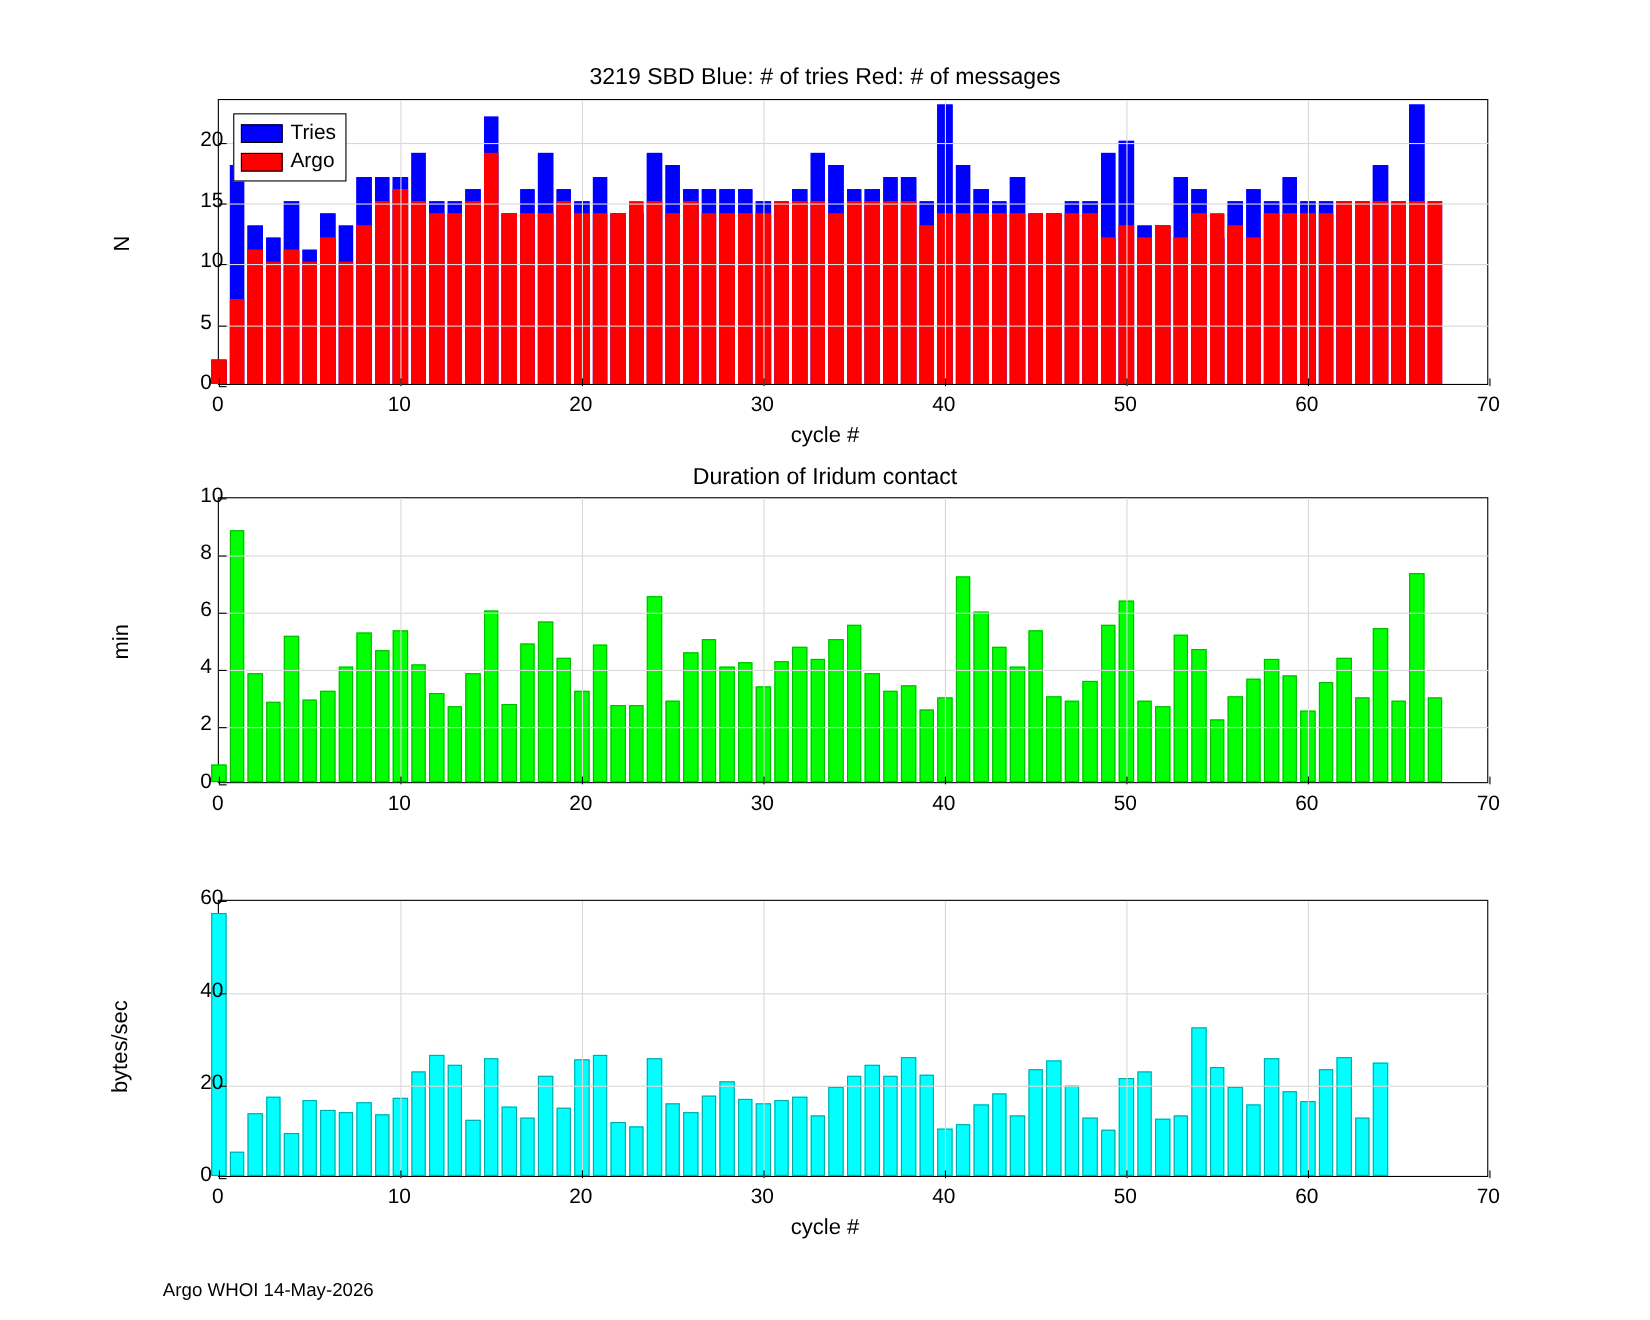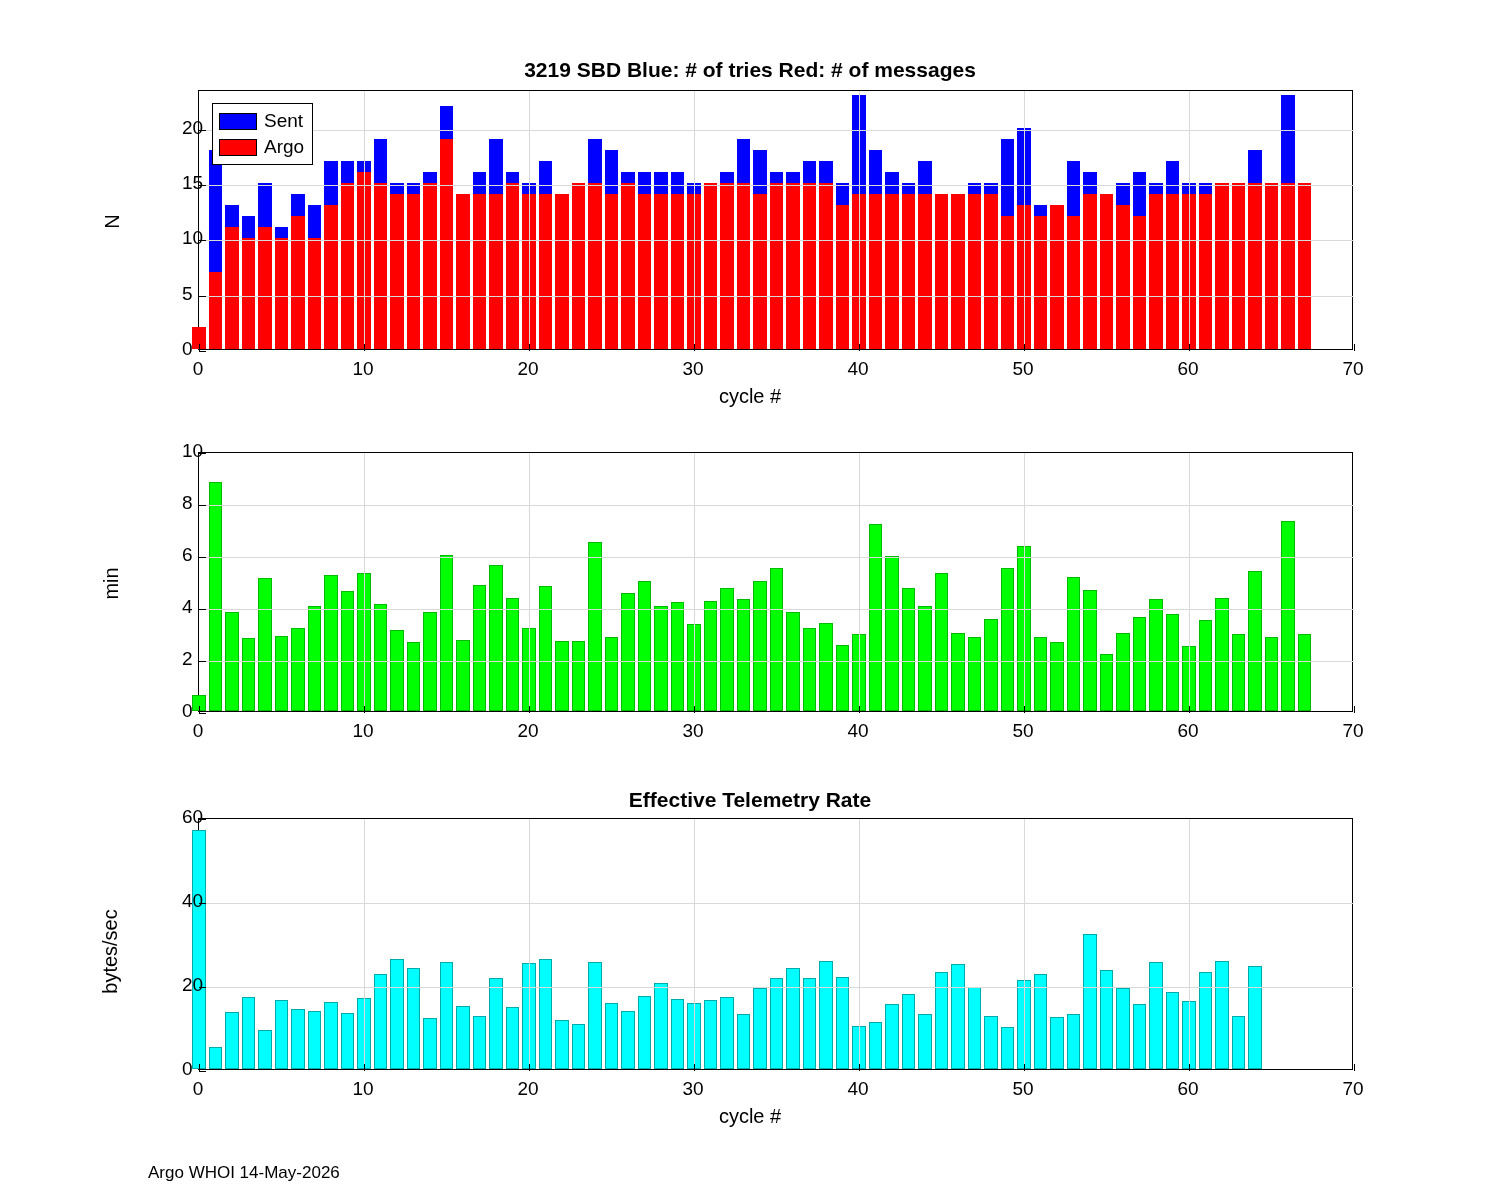--- a/index.html
+++ b/index.html
@@ -1,21 +1,21 @@
 <!DOCTYPE html>
 <html><head>
 <meta charset="utf-8">
 <style>
   html,body{margin:0;padding:0;background:#fff;}
   body{width:1500px;height:1200px;font-family:"Liberation Sans",sans-serif;color:#000;overflow:hidden;}
   .page{position:relative;width:1500px;height:1200px;}
 
   .panel{position:absolute;}
   .plotbox{position:absolute;border:1px solid #000;background:#fff;box-sizing:border-box;}
-  .title{position:absolute;width:100%;text-align:center;font-weight:bold;font-size:21px;}
+  .title{position:absolute;width:100%;text-align:center;font-weight:normal;font-size:21px;}
   .axis-label{position:absolute;font-size:20px;}
   .ylabel{transform-origin:center center;}
   .tick{position:absolute;font-size:19px;}
   .tickline{position:absolute;background:#000;}
   .gridline{position:absolute;background:#d9d9d9;height:1px;}
   .vgrid{position:absolute;background:#d9d9d9;width:1px;}
 
   .bars{position:absolute;left:0;top:0;right:0;bottom:0;}
   .bar{position:absolute;bottom:0;box-sizing:border-box;}
 
@@ -194,21 +194,21 @@
         <div class="tickline" style="left: 825px; top: 253px; width: 1px; height: 7px;"></div>
         <div class="vgrid" style="left: 990px; top: 0px; height: 260px;"></div>
         <div class="tickline" style="left: 990px; top: 253px; width: 1px; height: 7px;"></div>
         <div class="tickline" style="left: 1155px; top: 253px; width: 1px; height: 7px;"></div>
       </div>
     <div class="axis-label" style="left:0;top:385px;width:1500px;text-align:center;">cycle #</div>
     <div class="axis-label ylabel" style="left:105px;top:210px;transform:rotate(-90deg);">N</div>
     <div class="legend" style="left:212px;top:103px;">
       <div class="legend-row">
         <span class="legend-swatch" style="background:#0000ff;"></span>
-        <span class="legend-text">Sent</span>
+        <span class="legend-text">Tries</span>
       </div>
       <div class="legend-row">
         <span class="legend-swatch" style="background:#ff0000;"></span>
         <span class="legend-text">Argo</span>
       </div>
     </div>
   <div class="tick" style="left: 182px; top: 338px; width: 0px; white-space: nowrap; text-align: right; transform: translateX(-100%);">0</div>
       <div class="tick" style="left: 182px; top: 282.681px; width: 0px; white-space: nowrap; text-align: right; transform: translateX(-100%);">5</div>
       <div class="tick" style="left: 182px; top: 227.362px; width: 0px; white-space: nowrap; text-align: right; transform: translateX(-100%);">10</div>
       <div class="tick" style="left: 182px; top: 172.043px; width: 0px; white-space: nowrap; text-align: right; transform: translateX(-100%);">15</div>
@@ -217,20 +217,21 @@
       <div class="tick" style="left: 363px; top: 358px; transform: translateX(-50%);">10</div>
       <div class="tick" style="left: 528px; top: 358px; transform: translateX(-50%);">20</div>
       <div class="tick" style="left: 693px; top: 358px; transform: translateX(-50%);">30</div>
       <div class="tick" style="left: 858px; top: 358px; transform: translateX(-50%);">40</div>
       <div class="tick" style="left: 1023px; top: 358px; transform: translateX(-50%);">50</div>
       <div class="tick" style="left: 1188px; top: 358px; transform: translateX(-50%);">60</div>
       <div class="tick" style="left: 1353px; top: 358px; transform: translateX(-50%);">70</div>
     </div>
 
   <div class="panel" style="left:0;top:400px;width:1500px;height:360px;">
+    <div class="title" style="left:0;top:22px;">Duration of Iridum contact</div>
     <div class="plotbox" id="box2" style="left:198px;top:52px;width:1155px;height:260px;">
       <div class="bars" id="bars2">
           <div class="bar" style="left: -6.765px; width: 13.53px; height: 15.6px; background: rgb(0, 255, 0); border: 1px solid rgb(0, 187, 0);"></div>
           <div class="bar" style="left: 9.735px; width: 13.53px; height: 228.8px; background: rgb(0, 255, 0); border: 1px solid rgb(0, 187, 0);"></div>
           <div class="bar" style="left: 26.235px; width: 13.53px; height: 98.8px; background: rgb(0, 255, 0); border: 1px solid rgb(0, 187, 0);"></div>
           <div class="bar" style="left: 42.735px; width: 13.53px; height: 72.8px; background: rgb(0, 255, 0); border: 1px solid rgb(0, 187, 0);"></div>
           <div class="bar" style="left: 59.235px; width: 13.53px; height: 132.6px; background: rgb(0, 255, 0); border: 1px solid rgb(0, 187, 0);"></div>
           <div class="bar" style="left: 75.735px; width: 13.53px; height: 75.4px; background: rgb(0, 255, 0); border: 1px solid rgb(0, 187, 0);"></div>
           <div class="bar" style="left: 92.235px; width: 13.53px; height: 83.2px; background: rgb(0, 255, 0); border: 1px solid rgb(0, 187, 0);"></div>
           <div class="bar" style="left: 108.735px; width: 13.53px; height: 105.3px; background: rgb(0, 255, 0); border: 1px solid rgb(0, 187, 0);"></div>
@@ -331,21 +332,20 @@
       <div class="tick" style="left: 363px; top: 320px; transform: translateX(-50%);">10</div>
       <div class="tick" style="left: 528px; top: 320px; transform: translateX(-50%);">20</div>
       <div class="tick" style="left: 693px; top: 320px; transform: translateX(-50%);">30</div>
       <div class="tick" style="left: 858px; top: 320px; transform: translateX(-50%);">40</div>
       <div class="tick" style="left: 1023px; top: 320px; transform: translateX(-50%);">50</div>
       <div class="tick" style="left: 1188px; top: 320px; transform: translateX(-50%);">60</div>
       <div class="tick" style="left: 1353px; top: 320px; transform: translateX(-50%);">70</div>
     </div>
 
   <div class="panel" style="left:0;top:760px;width:1500px;height:400px;">
-    <div class="title" style="left:0;top:28px;">Effective Telemetry Rate</div>
     <div class="plotbox" id="box3" style="left:198px;top:58px;width:1155px;height:252px;">
       <div class="bars" id="bars3">
           <div class="bar" style="left: -6.765px; width: 13.53px; height: 239.4px; background: rgb(0, 255, 255); border: 1px solid rgb(0, 170, 170);"></div>
           <div class="bar" style="left: 9.735px; width: 13.53px; height: 22.26px; background: rgb(0, 255, 255); border: 1px solid rgb(0, 170, 170);"></div>
           <div class="bar" style="left: 26.235px; width: 13.53px; height: 56.7px; background: rgb(0, 255, 255); border: 1px solid rgb(0, 170, 170);"></div>
           <div class="bar" style="left: 42.735px; width: 13.53px; height: 72.24px; background: rgb(0, 255, 255); border: 1px solid rgb(0, 170, 170);"></div>
           <div class="bar" style="left: 59.235px; width: 13.53px; height: 39.06px; background: rgb(0, 255, 255); border: 1px solid rgb(0, 170, 170);"></div>
           <div class="bar" style="left: 75.735px; width: 13.53px; height: 68.88px; background: rgb(0, 255, 255); border: 1px solid rgb(0, 170, 170);"></div>
           <div class="bar" style="left: 92.235px; width: 13.53px; height: 60.06px; background: rgb(0, 255, 255); border: 1px solid rgb(0, 170, 170);"></div>
           <div class="bar" style="left: 108.735px; width: 13.53px; height: 57.96px; background: rgb(0, 255, 255); border: 1px solid rgb(0, 170, 170);"></div>

